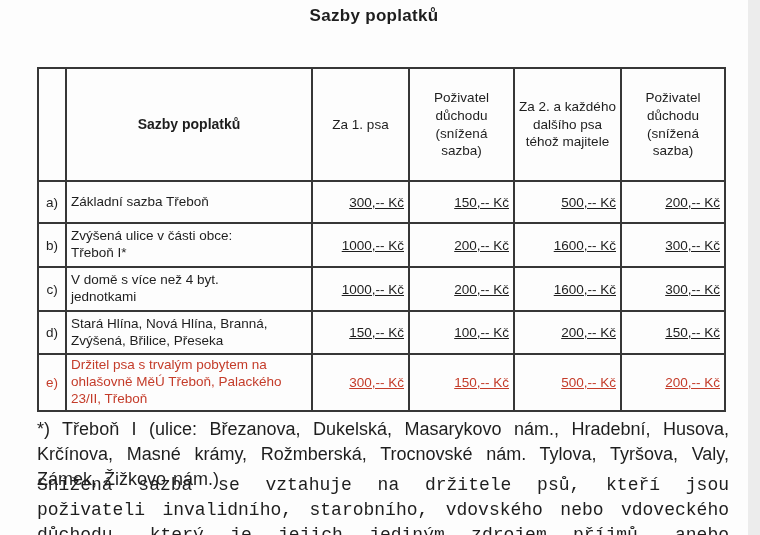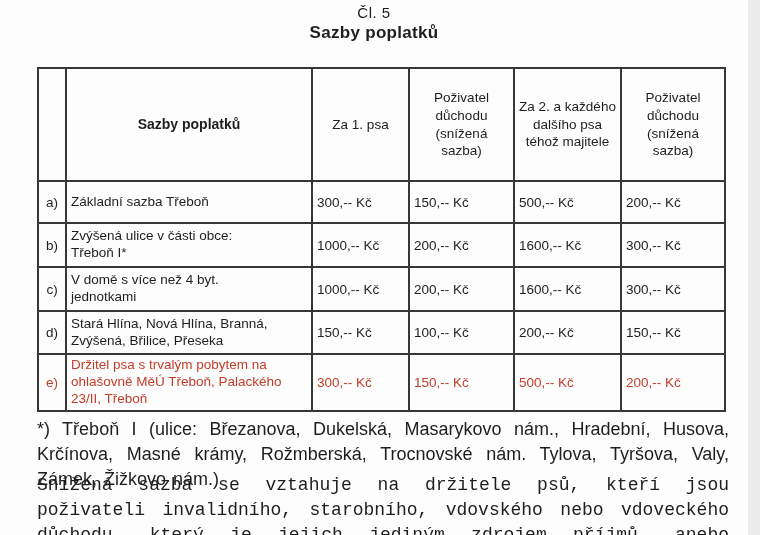--- a/index.html
+++ b/index.html
@@ -48,21 +48,21 @@
     padding: 2px 4px;
     vertical-align: middle;
   }
   td.c-letter { text-align: center; }
   td.c-desc {
     text-align: left;
     padding-left: 9px;
     white-space: pre-line;
     line-height: 1.25;
   }
-  td.c-val { text-align: left; }
+  td.c-val { text-align: right; text-decoration: underline; }
   tr.hdr td { text-align: center; line-height: 1.3; }
   tr.hdr { height: 113px; }
   .hdr-desc { font-weight: bold; font-size: 14px; }
   td.hdr-narrow { padding-left: 10px; padding-right: 10px; }
   tr.row-a { height: 42px; }
   tr.row-b { height: 44px; }
   tr.row-c { height: 44px; }
   tr.row-d { height: 43px; }
   tr.row-e { height: 57px; }
   .footnote {
@@ -76,21 +76,20 @@
   }
   .footnote1 { top: 417px; }
   .footnote2 { top: 473px; font-family: Liberation Mono, monospace; }
 </style>
 </head>
 <body>
 
 <div class="scan-edge-right"></div>
 
 <div class="title-block">
-  <div class="title-line1">Čl. 5</div>
   <div class="title-line2">Sazby poplatků</div>
 </div>
 
 <table class="fees">
   <colgroup>
     <col style="width:28px">
     <col style="width:246px">
     <col style="width:97px">
     <col style="width:105px">
     <col style="width:107px">

